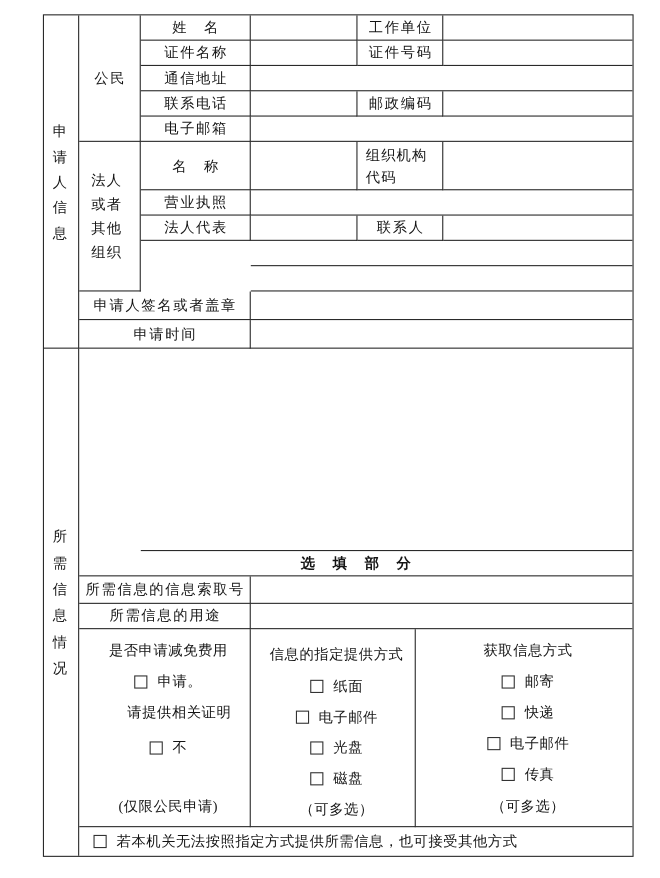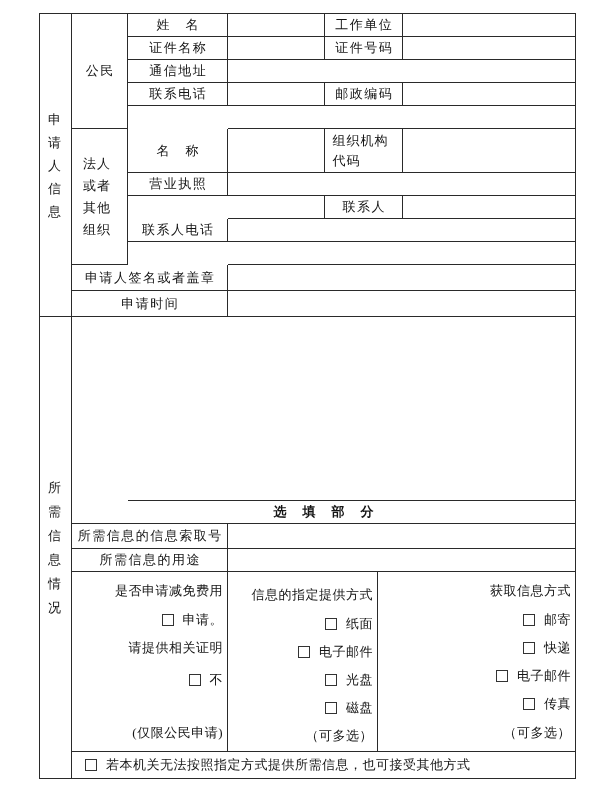--- a/index.html
+++ b/index.html
@@ -16,21 +16,21 @@
         font-size:13px;letter-spacing:1.5px;text-indent:1.5px;box-sizing:border-box;overflow:hidden;}
   .lastcol{border-right:none;}
   .lastrow{border-bottom:none;}
   .wrap{letter-spacing:1px;text-indent:0;text-align:left;word-break:break-all;}
   .v5{width:15px;line-height:23px;}
   .v6{width:15px;line-height:24px;}
   .w2{width:31px;line-height:23px;}
   .w4{width:62px;line-height:20px;}
   .lg{width:33px;line-height:22px;}
   .bold{font-weight:bold;}
-  .chk{flex-direction:column;align-items:flex-end;justify-content:flex-start;
+  .chk{flex-direction:column;align-items:center;justify-content:flex-start;
        padding:10px 4px 9px 11px;letter-spacing:0.5px;text-indent:0;}
   .chk-title{margin-bottom:11px;white-space:nowrap;}
   .chk-item{display:flex;align-items:center;margin-bottom:10px;white-space:nowrap;}
   .cb{width:10px;height:10px;border:1px solid #333;flex:none;margin-right:9px;background:#fff;}
   .chk-sub{padding-left:20px;margin-bottom:14px;white-space:nowrap;}
   .chk-foot{margin-top:auto;white-space:nowrap;}
   .fallback{flex-direction:row;justify-content:flex-start;padding-left:13px;letter-spacing:0.5px;text-indent:0;}
 </style>
 </head>
 <body>
@@ -60,37 +60,38 @@
       <div class="cell lastcol" style="grid-area:2/6/3/7"></div>
 
       <div class="cell" style="grid-area:3/3/4/4">通信地址</div>
       <div class="cell lastcol" style="grid-area:3/4/4/7"></div>
 
       <div class="cell" style="grid-area:4/3/5/4">联系电话</div>
       <div class="cell" style="grid-area:4/4/5/5"></div>
       <div class="cell" style="grid-area:4/5/5/6">邮政编码</div>
       <div class="cell lastcol" style="grid-area:4/6/5/7"></div>
 
+      <div class="cell" style="grid-area:5/3/6/4">电子邮箱</div>
       <div class="cell lastcol" style="grid-area:5/4/6/7"></div>
 
       <div class="cell" style="grid-area:6/3/7/4">名　称</div>
       <div class="cell" style="grid-area:6/4/7/5"></div>
       <div class="cell" style="grid-area:6/5/7/6">
         <span class="wrap w4">组织机构代码</span>
       </div>
       <div class="cell lastcol" style="grid-area:6/6/7/7"></div>
 
       <div class="cell" style="grid-area:7/3/8/4">营业执照</div>
       <div class="cell lastcol" style="grid-area:7/4/8/7"></div>
 
+      <div class="cell" style="grid-area:8/3/9/4">法人代表</div>
       <div class="cell" style="grid-area:8/4/9/5"></div>
       <div class="cell" style="grid-area:8/5/9/6">联系人</div>
       <div class="cell lastcol" style="grid-area:8/6/9/7"></div>
 
-      <div class="cell" style="grid-area:9/3/10/4">联系人电话</div>
       <div class="cell lastcol" style="grid-area:9/4/10/7"></div>
 
       <div class="cell lastcol" style="grid-area:10/4/11/7"></div>
 
       <div class="cell" style="grid-area:11/2/12/4">申请人签名或者盖章</div>
       <div class="cell lastcol" style="grid-area:11/4/12/7"></div>
 
       <div class="cell" style="grid-area:12/2/13/4">申请时间</div>
       <div class="cell lastcol" style="grid-area:12/4/13/7"></div>
     </div>

